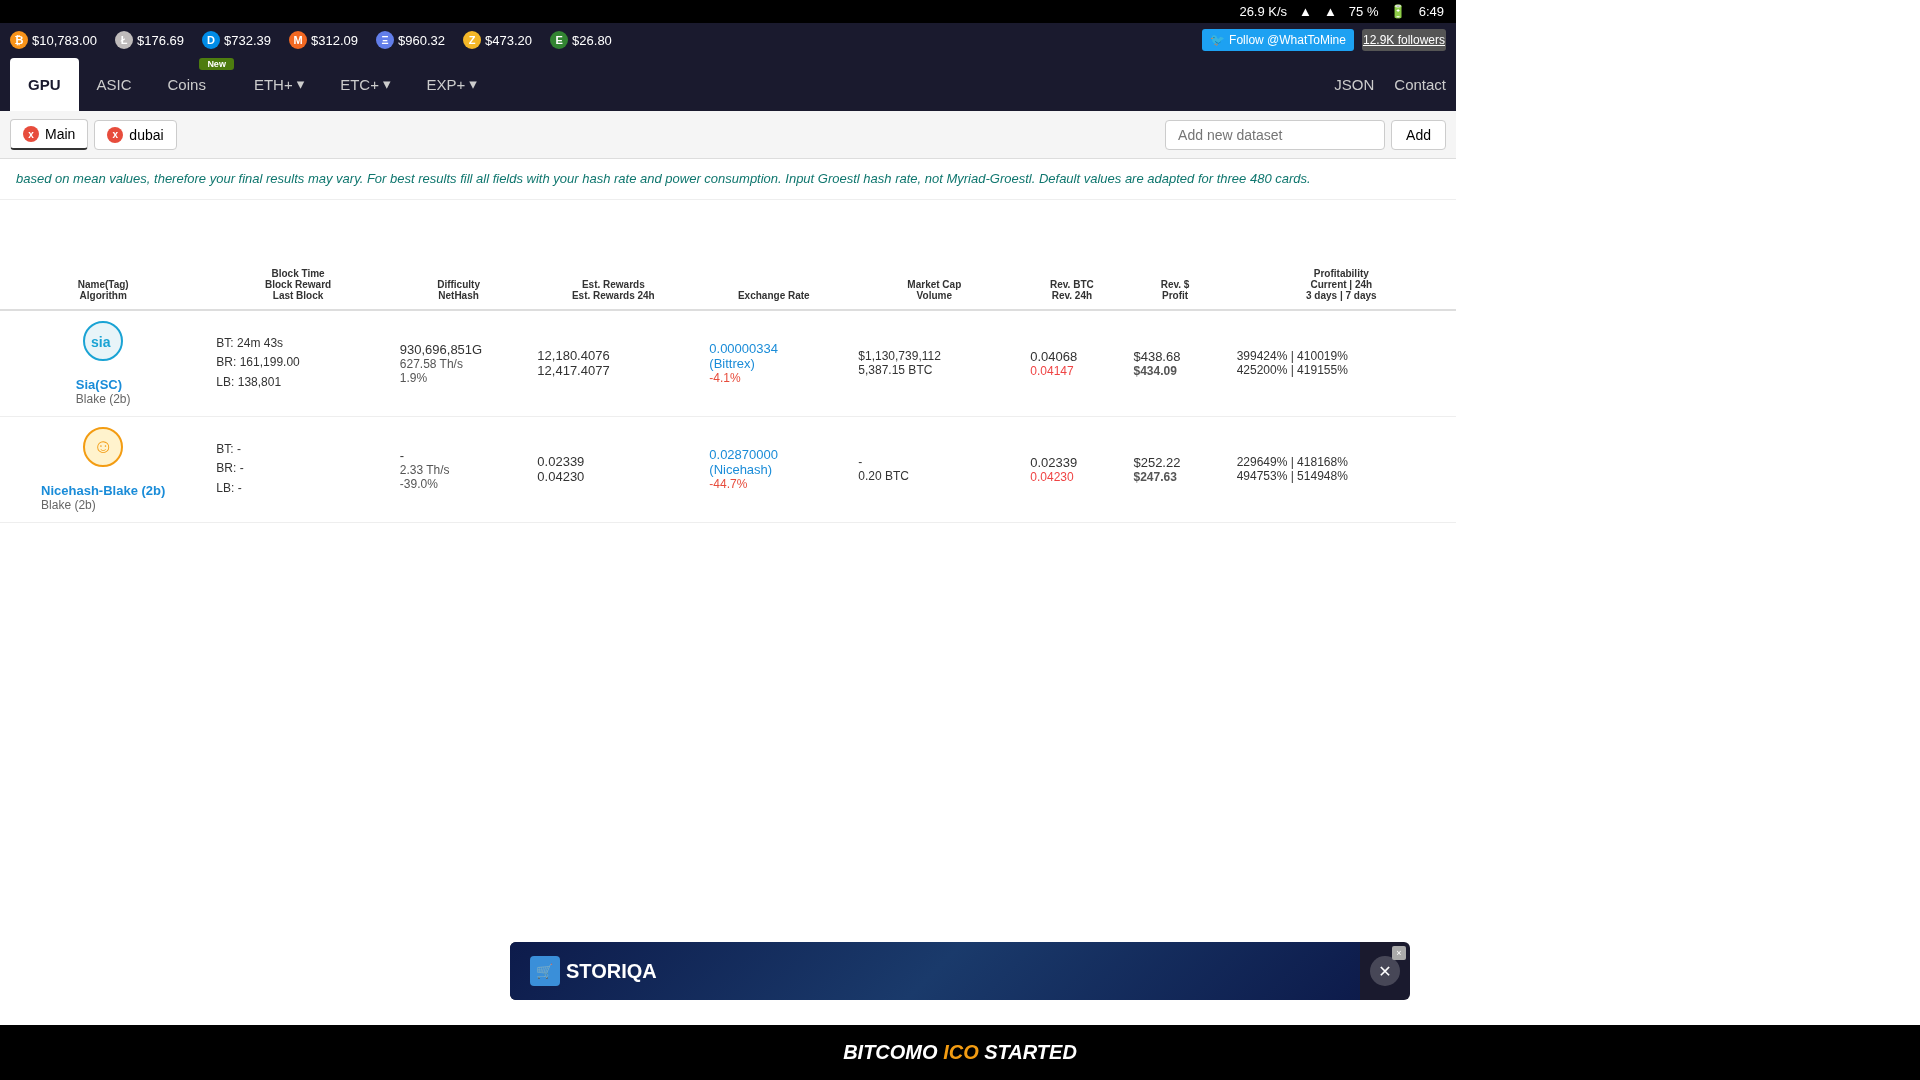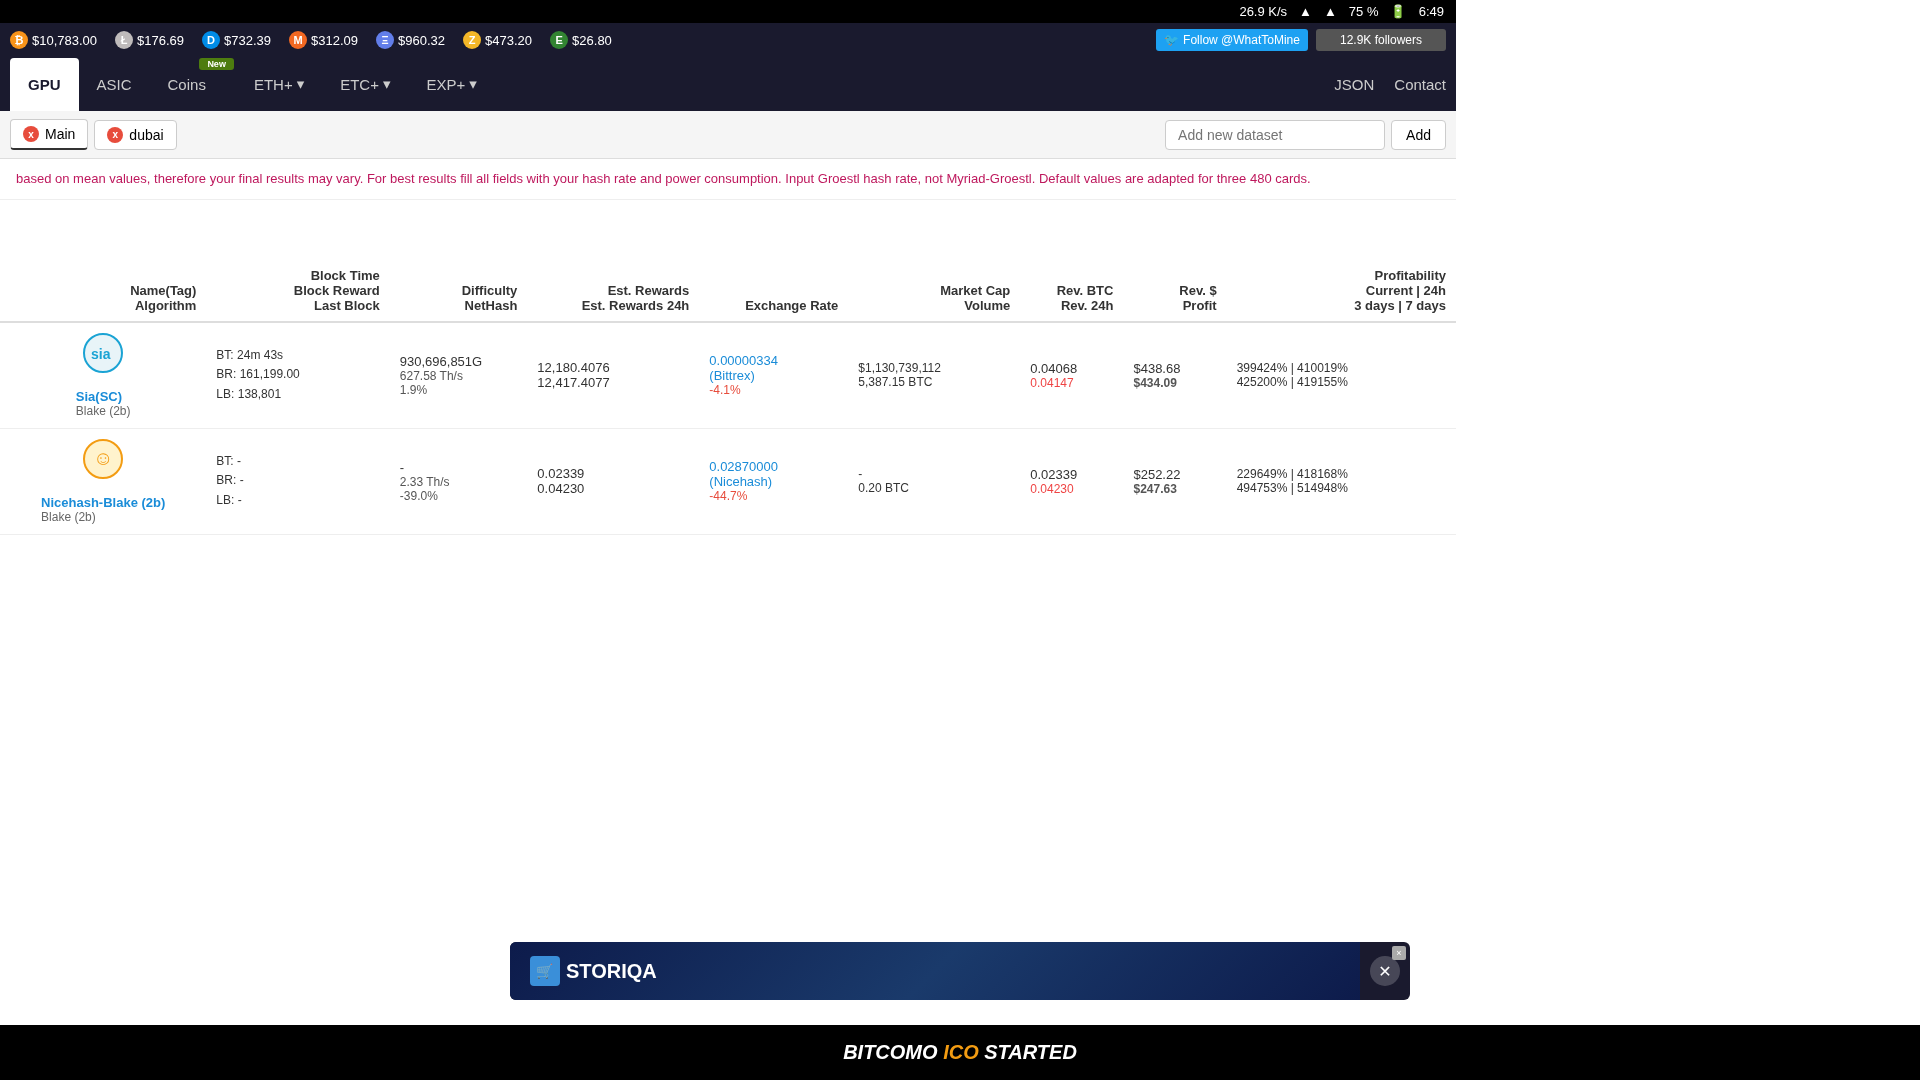--- a/index.html
+++ b/index.html
@@ -73,22 +73,23 @@
       font-size: 12px;
       cursor: pointer;
       display: flex;
       align-items: center;
       gap: 4px;
     }
     .followers-badge {
       background: #555;
       color: #fff;
       border-radius: 3px;
-      padding: 4px 24px;
+      padding: 4px 1px;
       font-size: 12px;
+      text-decoration: underline;
     }
 
     
     .nav-bar {
       background: #1a1a2e;
       display: flex;
       align-items: center;
       padding: 0 10px;
       gap: 0;
     }
@@ -196,38 +197,39 @@
       padding: 6px 14px;
       font-size: 14px;
       cursor: pointer;
       font-weight: 500;
     }
 
     
     .description {
       padding: 10px 16px;
       font-size: 13px;
-      color: #be185d;
+      color: #0f766e;
       line-height: 1.5;
       border-bottom: 1px solid #eee;
+      font-style: italic;
     }
 
     
     .spacer { height: 60px; }
 
     
     .mining-table {
       width: 100%;
       border-collapse: collapse;
     }
     .mining-table th {
-      text-align: right;
+      text-align: center;
       padding: 8px 10px;
       font-weight: 600;
-      font-size: 13px;
+      font-size: 10px;
       color: #333;
       border-bottom: 2px solid #ddd;
       vertical-align: bottom;
     }
     .mining-table td {
       padding: 10px 10px;
       font-size: 13px;
       color: #333;
       border-bottom: 1px solid #eee;
       vertical-align: middle;

